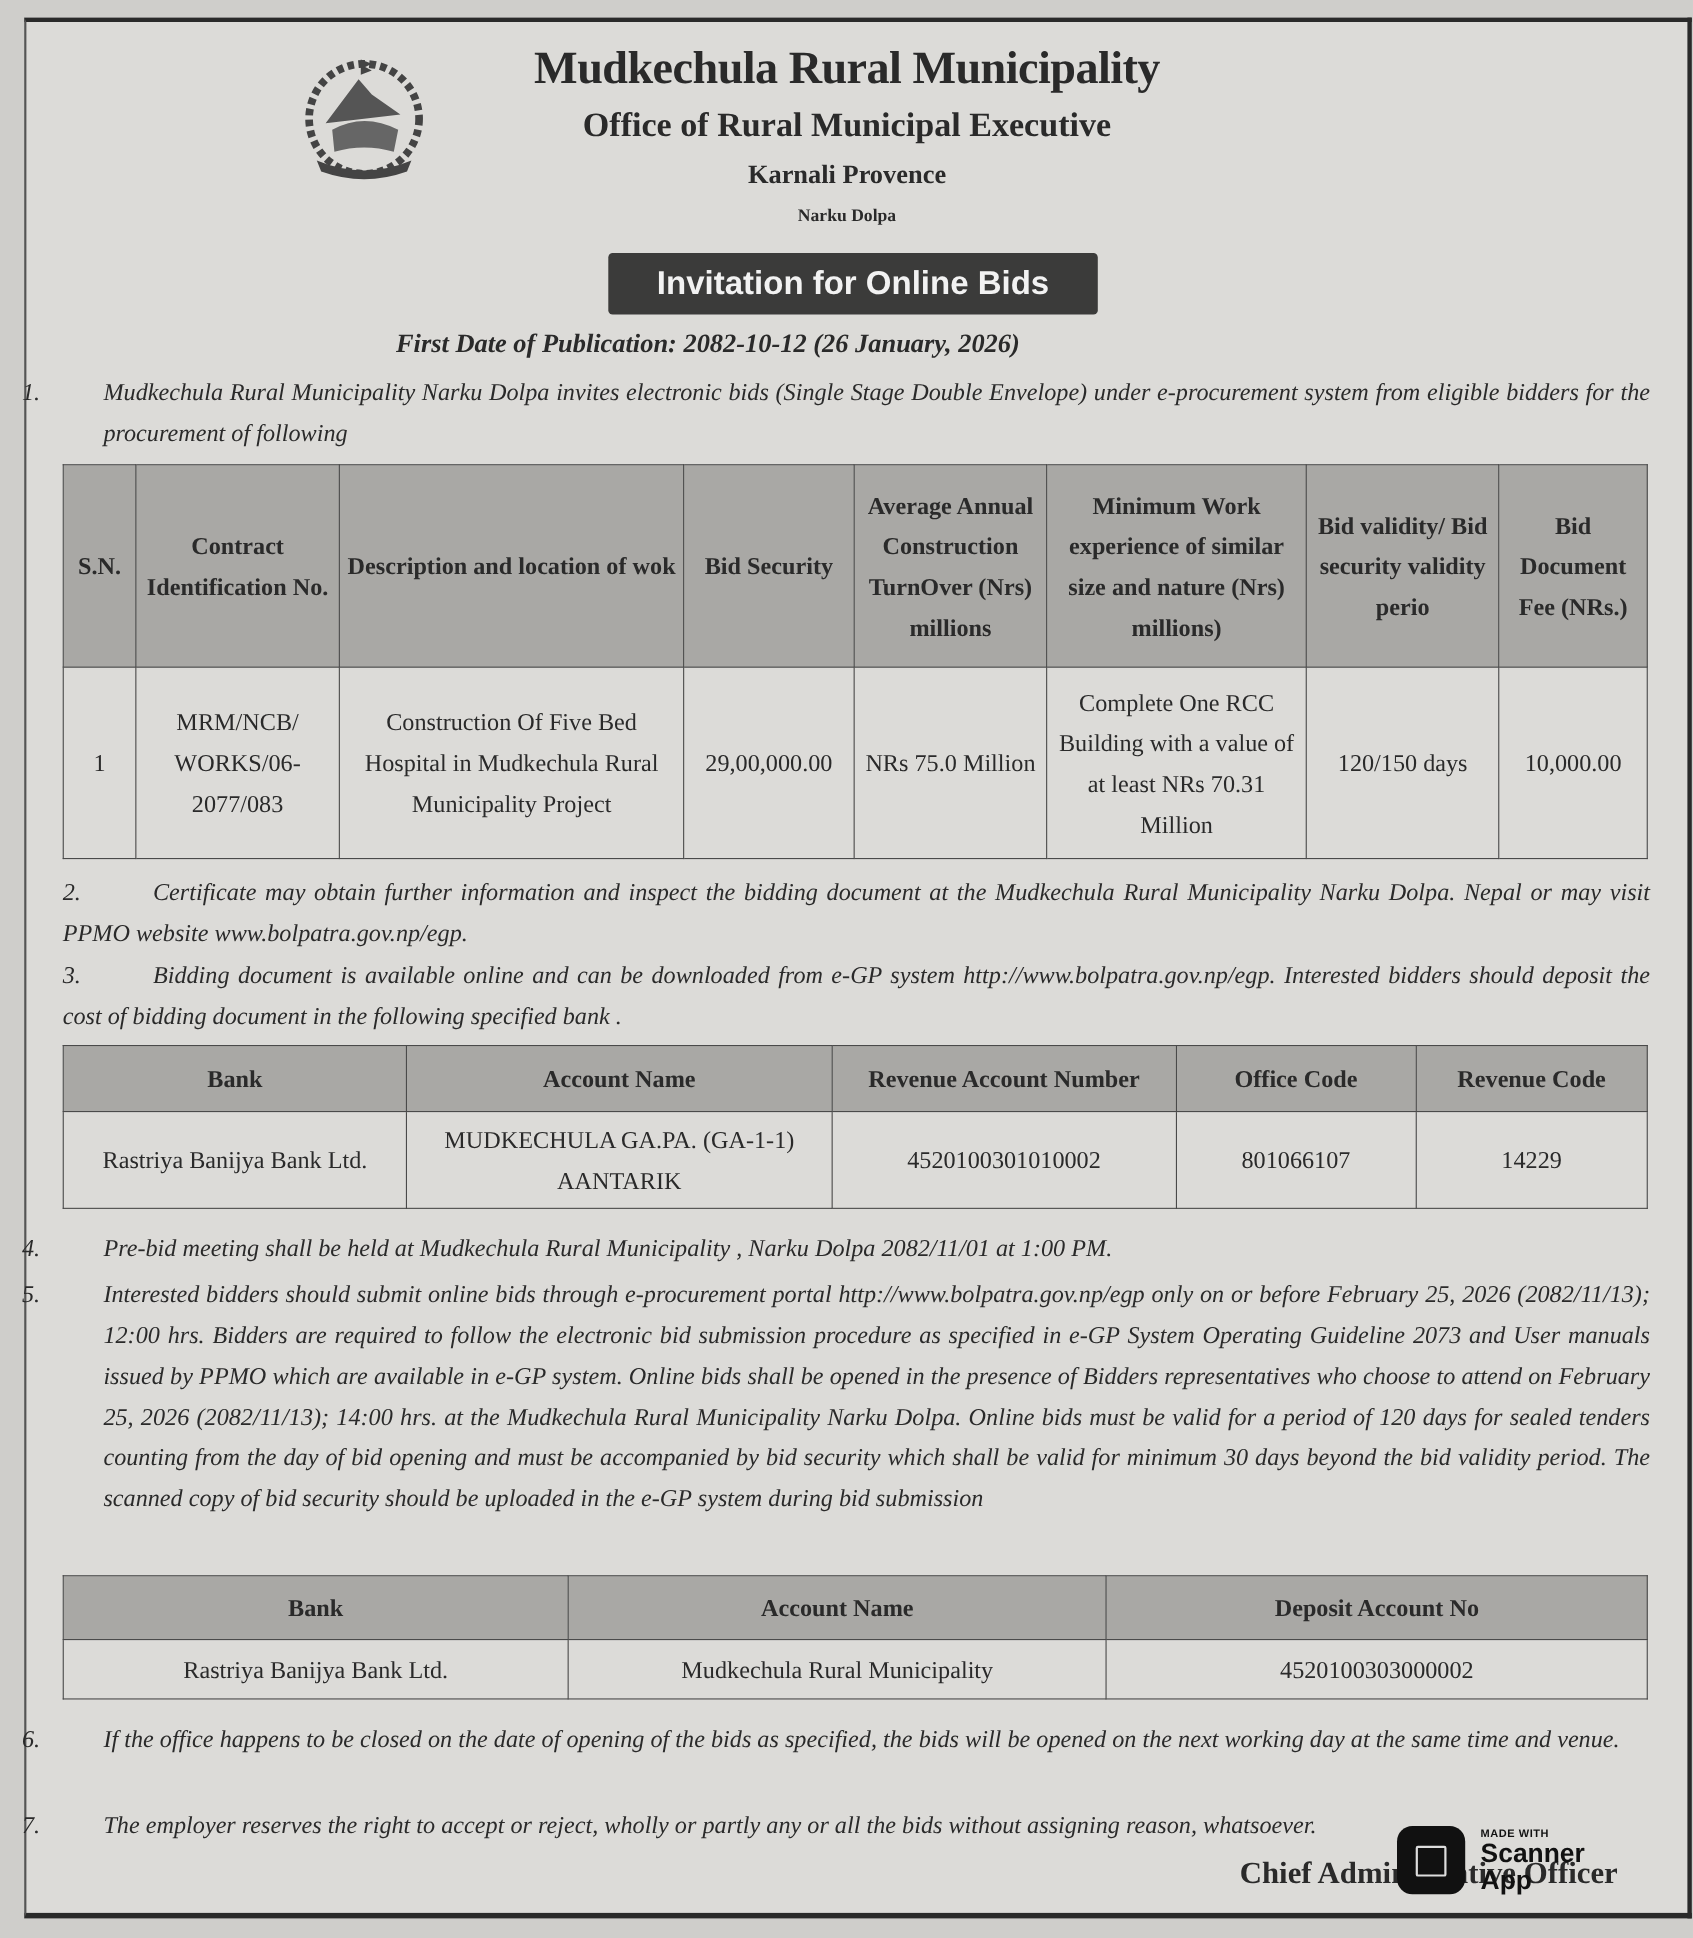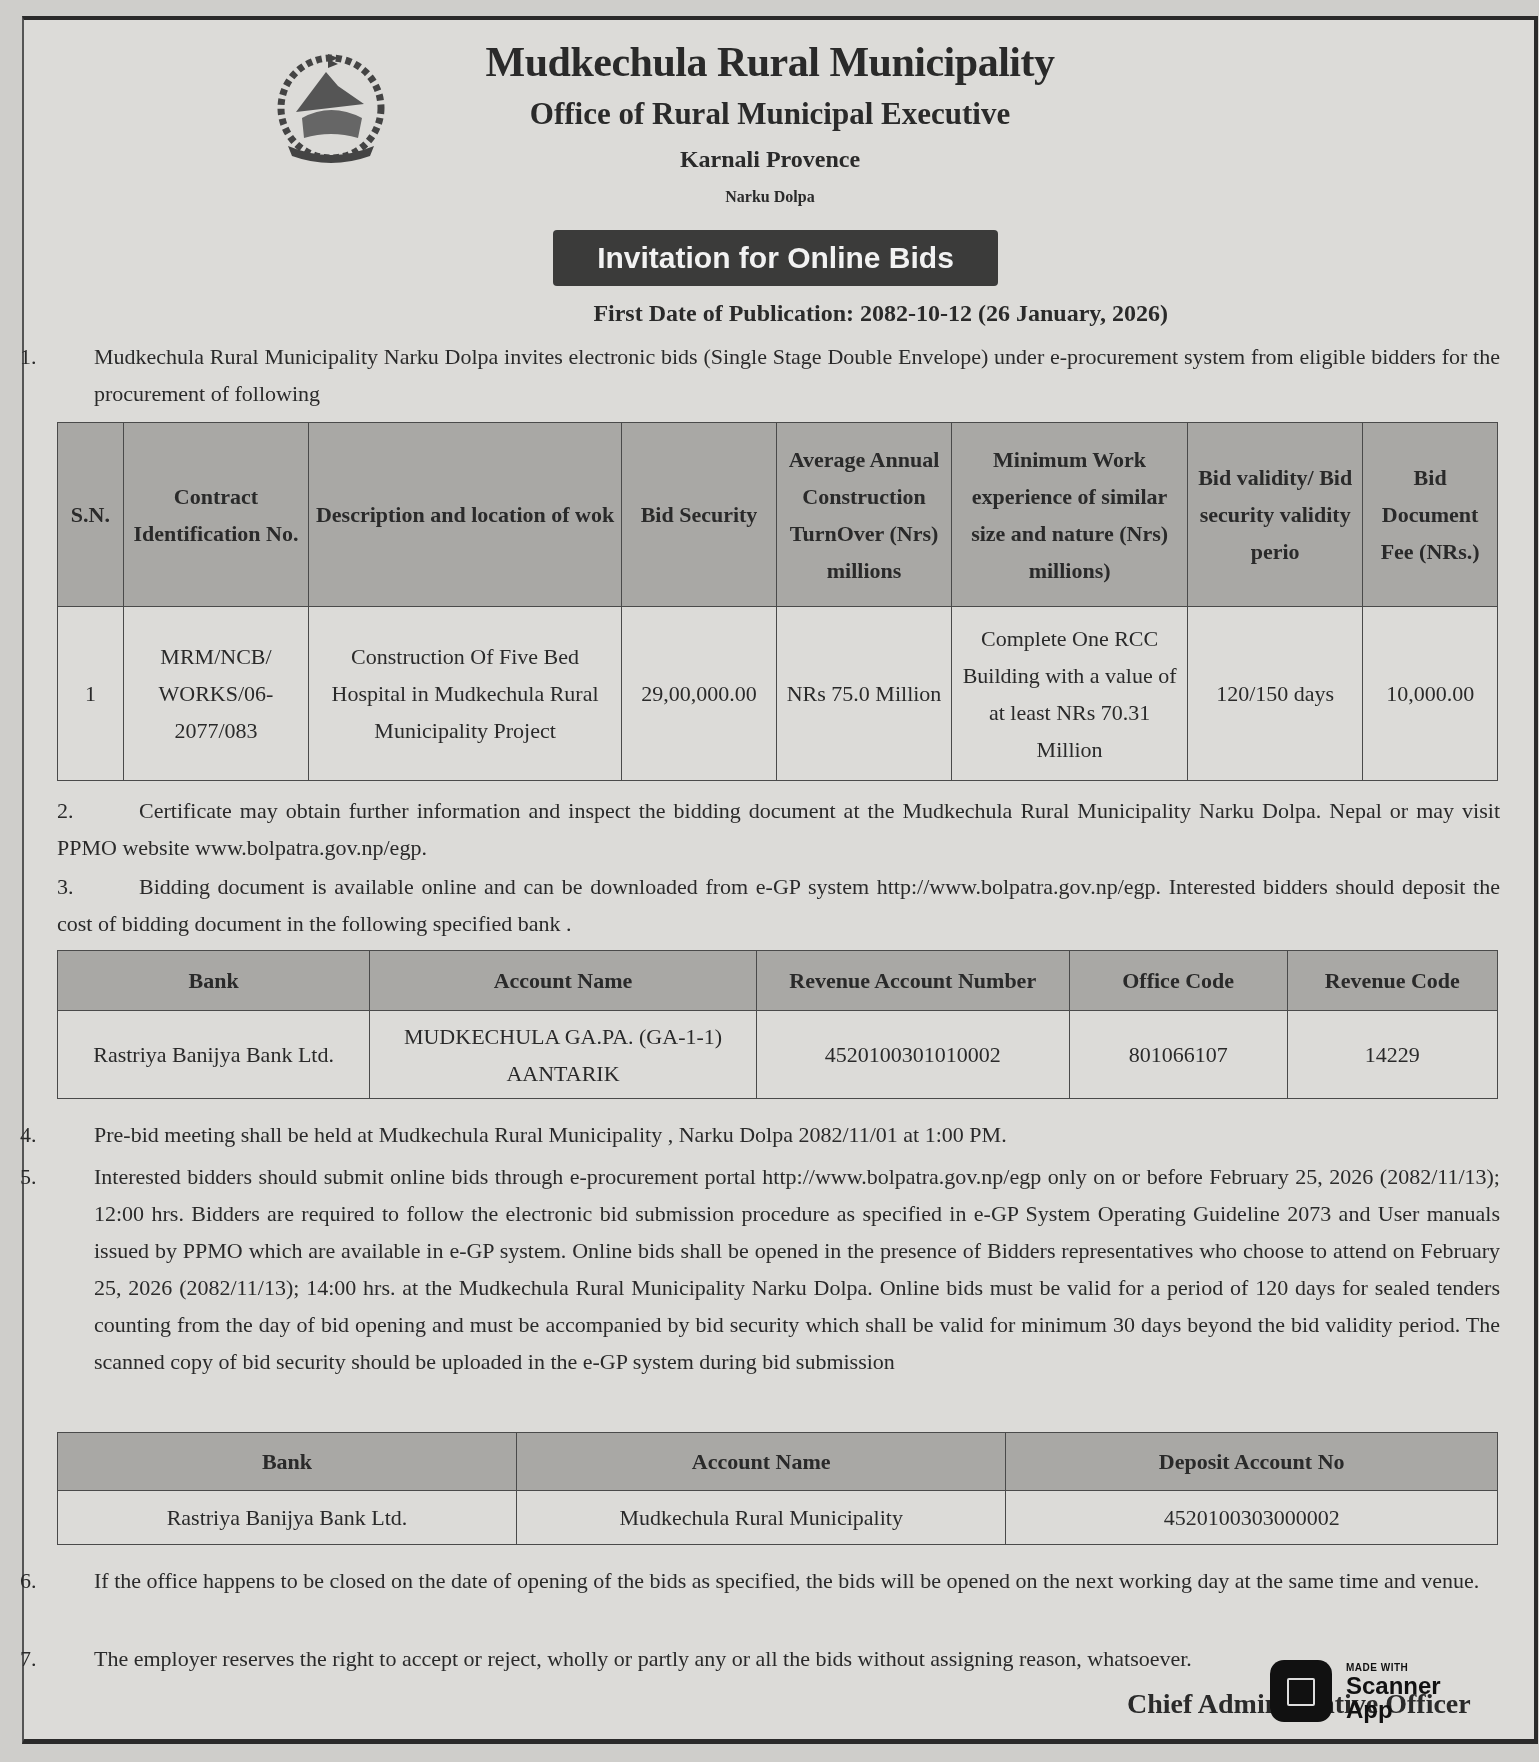--- a/index.html
+++ b/index.html
@@ -28,26 +28,26 @@
   .h-office { top: 96px; font-size: 31px; font-weight: bold; }
   .h-province { top: 146px; font-size: 24px; font-weight: bold; }
   .h-district { top: 188px; font-size: 16px; font-weight: bold; }
   .banner {
     position: absolute; left: 553px; top: 230px; width: 445px; height: 56px;
     background: #3b3b3a; color: #f2f2f2; border-radius: 4px;
     font-family: "Liberation Sans", "DejaVu Sans", sans-serif;
     font-weight: bold; font-size: 30px; line-height: 56px; text-align: center;
   }
   .pubdate {
-    position: absolute; left: 388px; top: 300px; width: 780px; text-align: right;
-    font-size: 24px; font-weight: bold;
+    position: absolute; left: 360px; top: 300px; width: 780px; text-align: left;
+    font-size: 24px; font-weight: bold; font-style: italic;
   }
   .para {
     position: absolute; left: 57px; width: 1443px;
-    font-size: 22px; line-height: 37px; text-align: justify;
+    font-size: 22px; line-height: 37px; text-align: justify; font-style: italic;
   }
   .para .num { display: inline-block; width: 37px; }
   .para.hang { padding-left: 37px; text-indent: -37px; box-sizing: border-box; }
   .para .num-wide { display: inline-block; width: 82px; }
 
   table.grid {
     position: absolute; border-collapse: collapse;
     font-size: 22px;
   }
   table.grid th, table.grid td {

